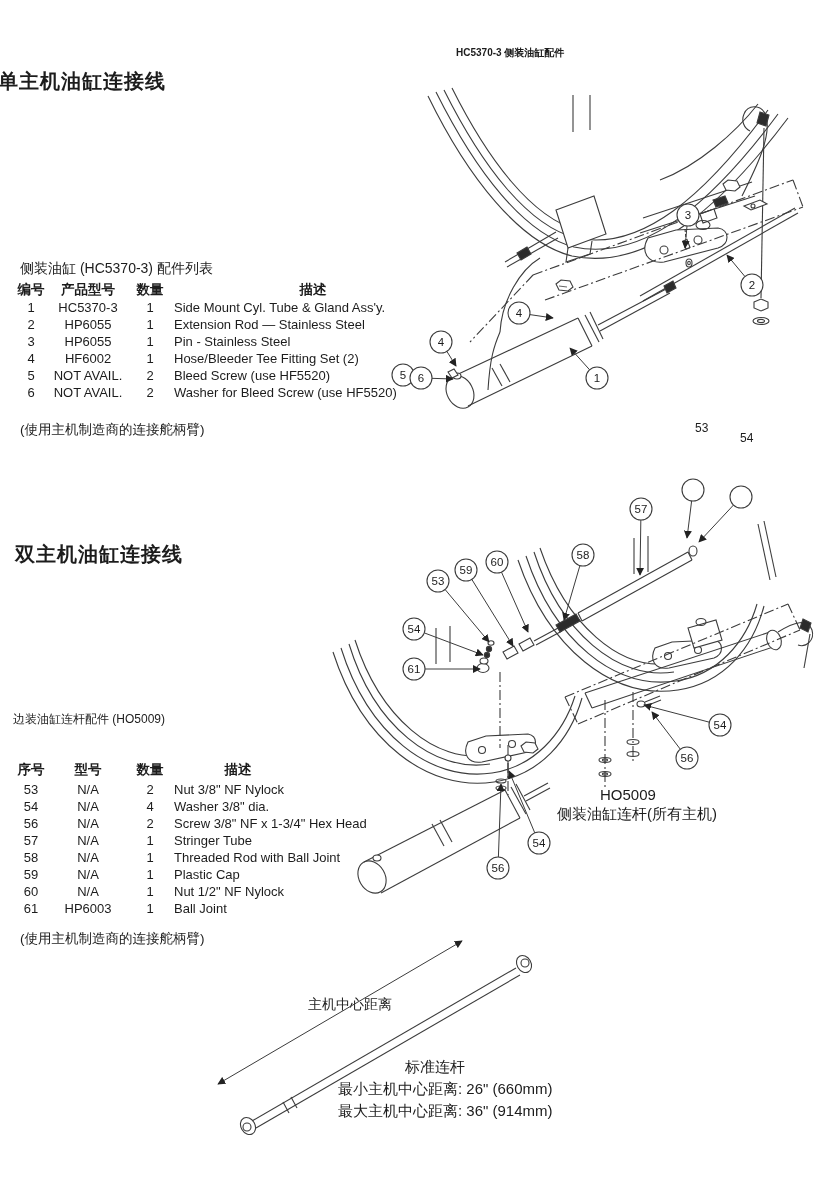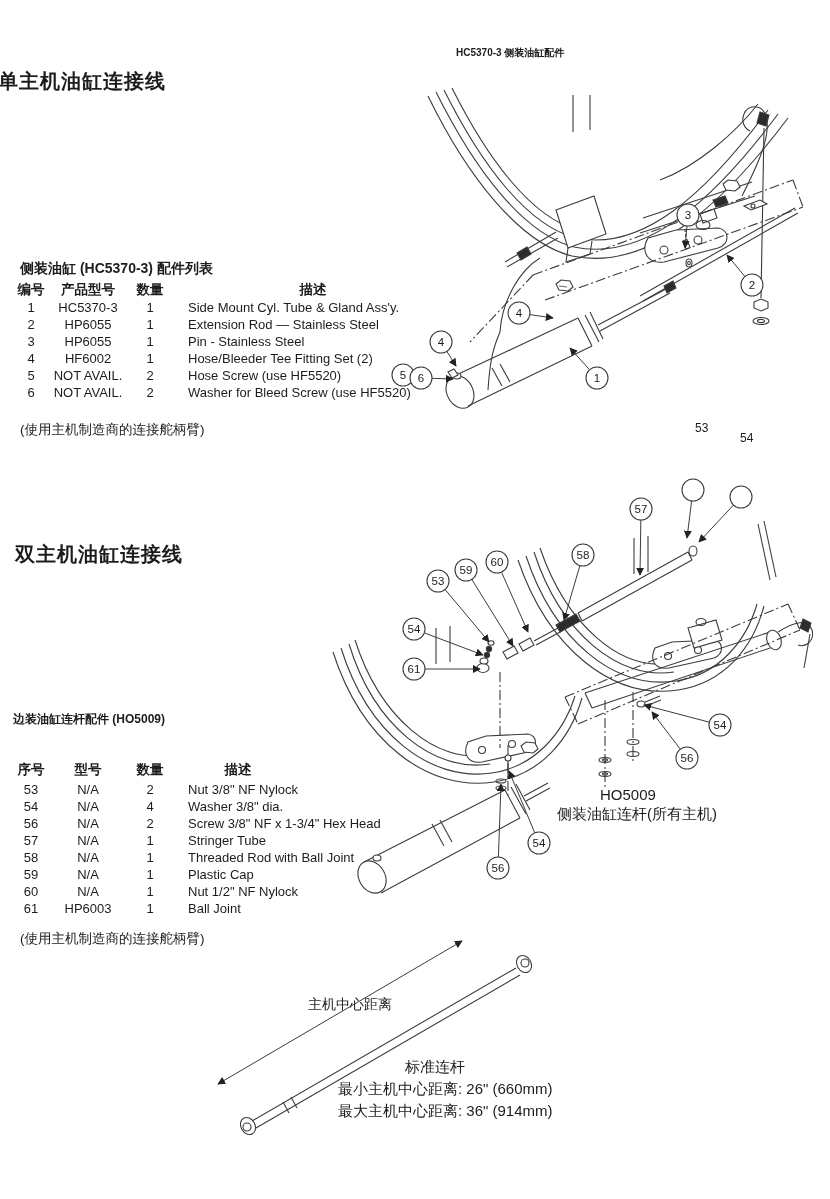--- a/index.html
+++ b/index.html
@@ -1,28 +1,28 @@
 <!DOCTYPE html>
 <html><head>
 <meta charset="utf-8">
 <style>
   html,body{margin:0;padding:0}
   body{width:830px;height:1199px;background:#ffffff;position:relative;overflow:hidden;
        font-family:"Liberation Sans",sans-serif;color:#1c1c1c;}
   .abs{position:absolute;white-space:nowrap}
-  .b{font-weight:bold}
+  .b{font-weight:normal}
   #diagram-layer{position:absolute;left:0;top:0;z-index:4;pointer-events:none}
   .ttl{font-size:10px;font-weight:bold}
   .sect{font-size:20px;font-weight:bold;letter-spacing:1px}
   .thead,.trow{display:flex;align-items:flex-end;height:17px;line-height:17px;font-size:13px}
   .thead span{font-weight:bold;font-size:13.5px}
   .c0{width:36px;text-align:center}
   .c1{width:78px;text-align:center}
   .c2{width:46px;text-align:center}
-  .c3{margin-left:15px;text-align:left}
+  .c3{margin-left:1px;text-align:left}
   .h3{margin-left:15px;text-align:center}
   #t1-head .h3{width:250px}
   #t2-head .h3{width:100px}
   .note{font-size:13.5px}
   .small-num{font-size:12px}
   .cap15{font-size:15px}
 </style>
 </head>
 <body>
 
@@ -59,21 +59,21 @@
     <div class="trow">
       <span class="c0">4</span>
       <span class="c1">HF6002</span>
       <span class="c2">1</span>
       <span class="c3">Hose/Bleeder Tee Fitting Set (2)</span>
     </div>
     <div class="trow">
       <span class="c0">5</span>
       <span class="c1">NOT AVAIL.</span>
       <span class="c2">2</span>
-      <span class="c3">Hose Screw (use HF5520)</span>
+      <span class="c3">Bleed Screw (use HF5520)</span>
     </div>
     <div class="trow">
       <span class="c0">6</span>
       <span class="c1">NOT AVAIL.</span>
       <span class="c2">2</span>
       <span class="c3">Washer for Bleed Screw (use HF5520)</span>
     </div>
   </div>
 <div class="abs note" style="left:20px;top:421px">(使用主机制造商的连接舵柄臂)</div>
 

